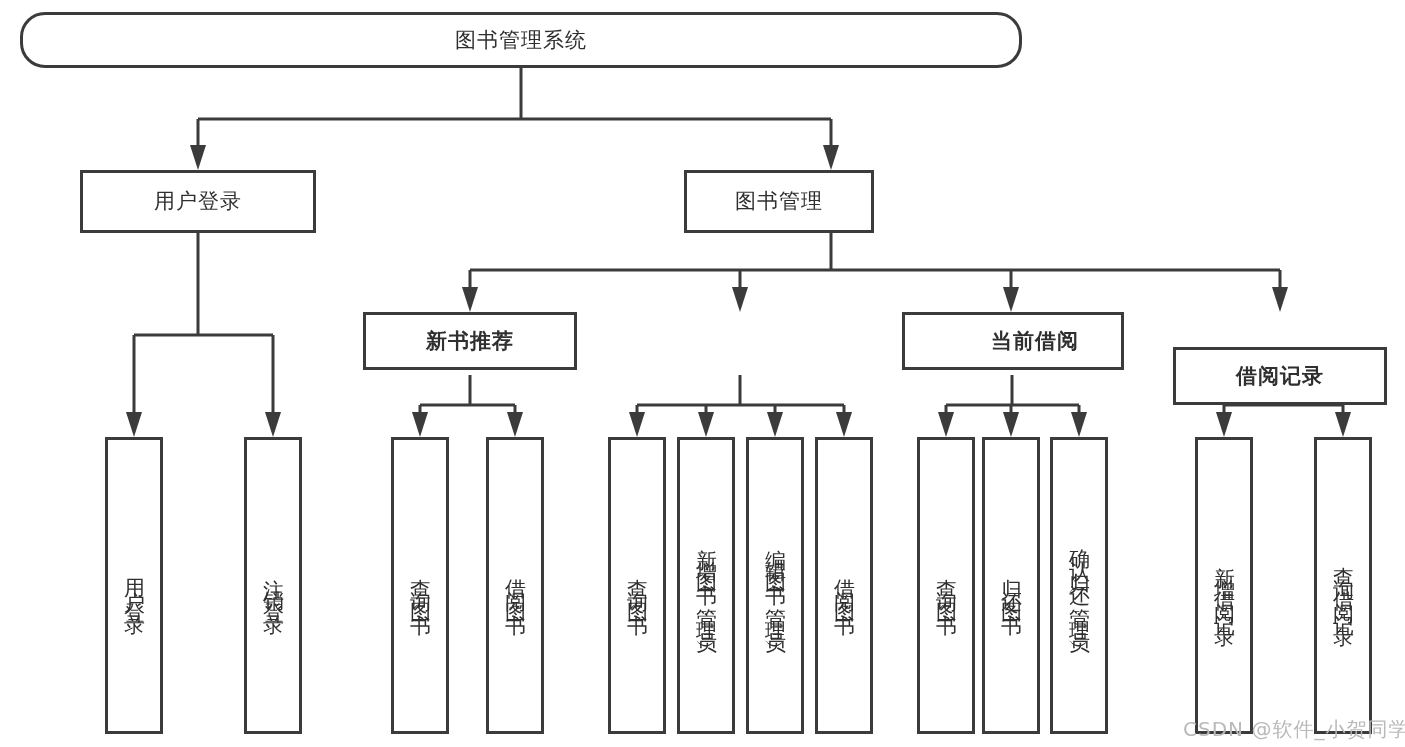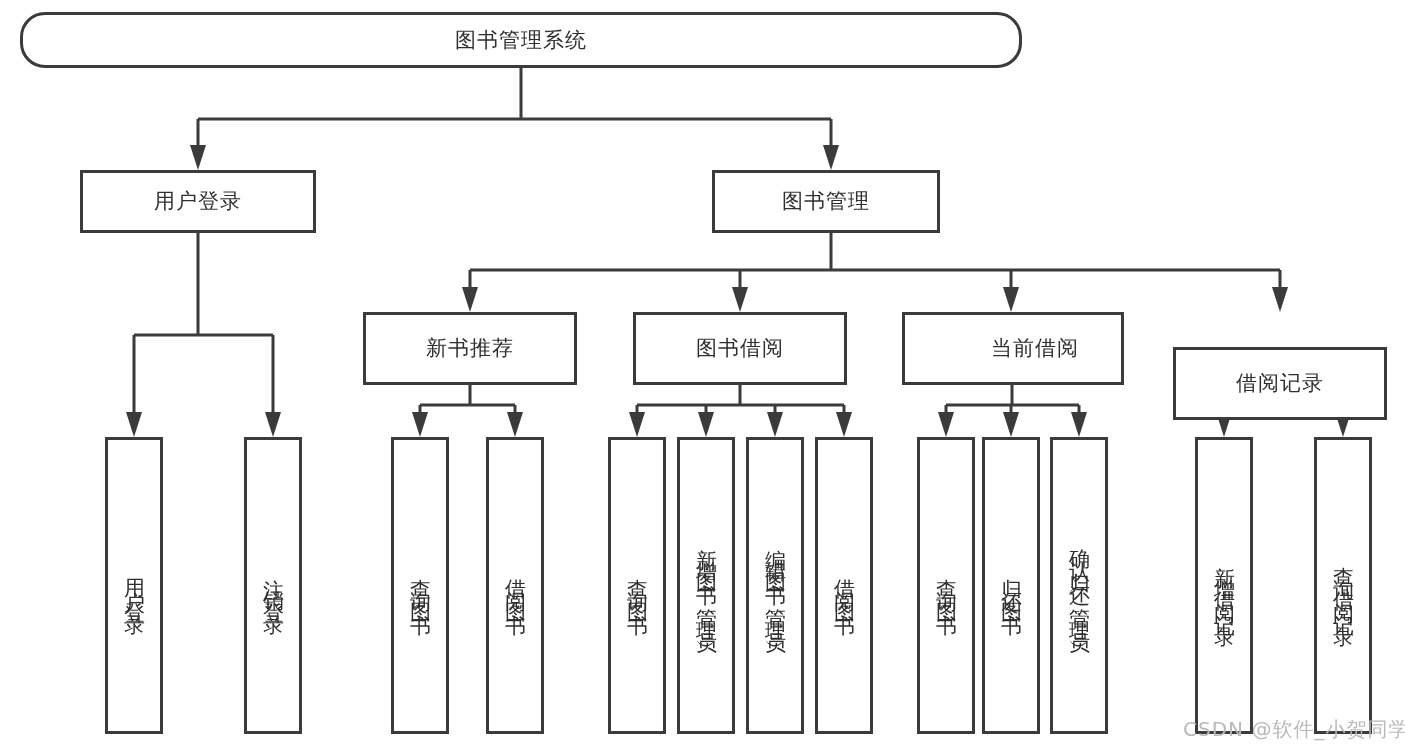--- a/index.html
+++ b/index.html
@@ -32,25 +32,25 @@
   .hbox { letter-spacing: 1px; }
   .vbox span {
     writing-mode: vertical-rl;
     text-orientation: mixed;
     letter-spacing: 12px;
     white-space: nowrap;
   }
   
   .root-box   { left: 20px;  top: 12px;  width: 1002px; height: 56px; border-radius: 25px; }
   .l2         { top: 170px; height: 63px; }
-  .l3         { top: 312px; height: 73px; width: 214px; }
+  .l3         { top: 312px; height: 58px; width: 214px; font-weight: bold; }
   .leaf       { top: 437px; height: 297px; width: 58px; }
 
   .n-user     { left: 80px;  width: 236px; }
-  .n-mgmt     { left: 712px; width: 228px; }
+  .n-mgmt     { left: 684px; width: 190px; }
 
   .n-newbook  { left: 363px; }
   .n-borrow   { left: 633px; }
   .n-current  { left: 902px; width: 222px; padding-left: 44px; }
   .n-records  { left: 1173px; margin-top: 35px; }
 
   .lf-1  { left: 105px; }
   .lf-2  { left: 244px; }
   .lf-3  { left: 391px; }
   .lf-4  { left: 486px; }
@@ -121,21 +121,20 @@
       <polygon points="1335,412 1351,412 1343,437"></polygon>
     </g>
   </svg>
 
   <div class="box hbox root-box">图书管理系统</div>
 
   <div class="box hbox l2 n-user">用户登录</div>
   <div class="box hbox l2 n-mgmt">图书管理</div>
 
   <div class="box hbox l3 n-newbook">新书推荐</div>
-  <div class="box hbox l3 n-borrow">图书借阅</div>
   <div class="box hbox l3 n-current">当前借阅</div>
   <div class="box hbox l3 n-records">借阅记录</div>
 
   <div class="box vbox leaf lf-1">
     <span>用户登录</span>
     </div>
   <div class="box vbox leaf lf-2">
     <span>注销登录</span>
     </div>
 

